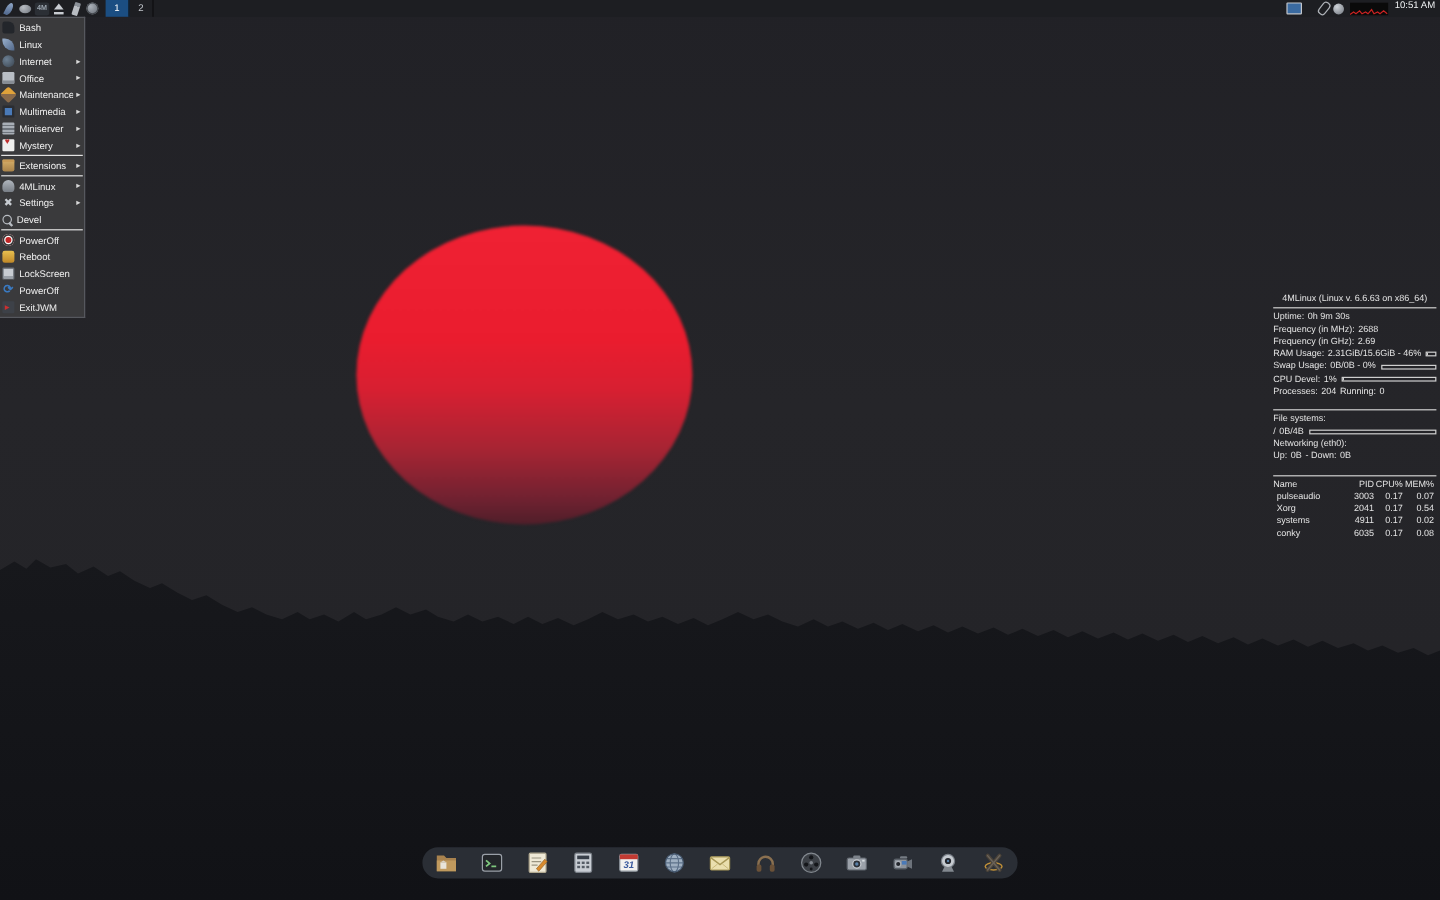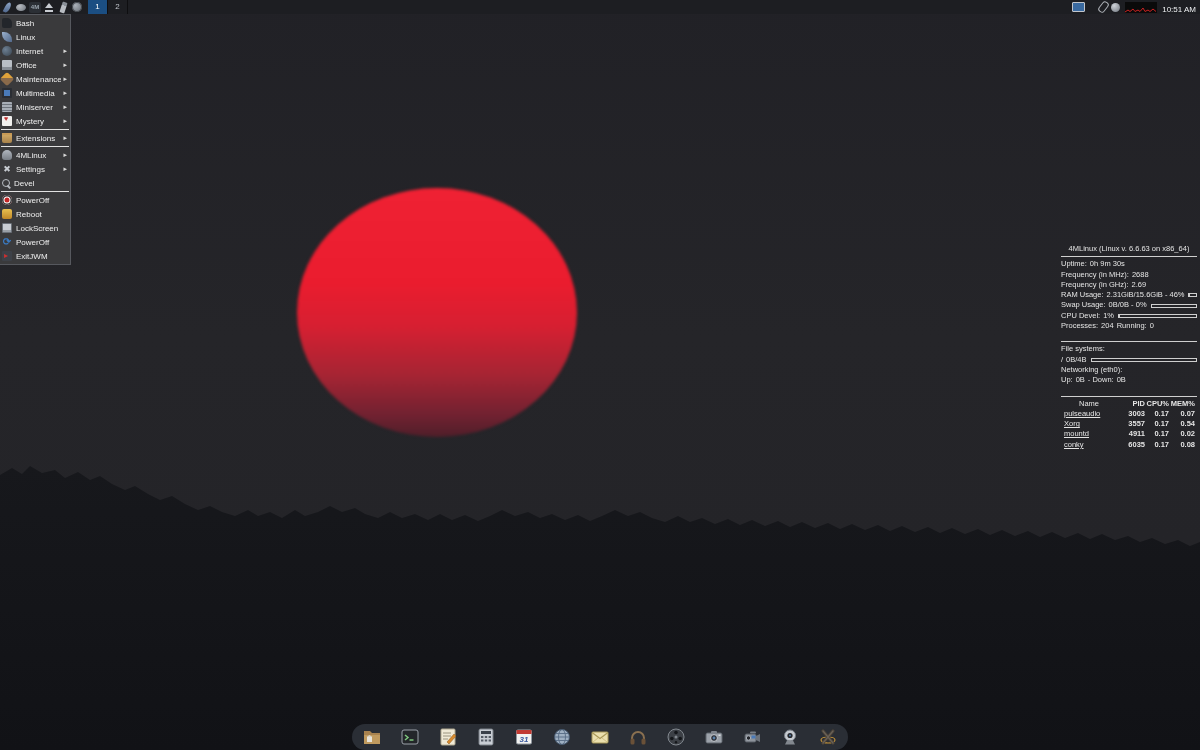--- a/index.html
+++ b/index.html
@@ -29,21 +29,21 @@
   .pi-4m { width:12px; height:11px; background:#2b2f35; border-radius:2px; color:#9aa4ae; font-size:6px; line-height:11px; text-align:center; font-weight:bold; }
   .pi-eject { width:10px; height:10px; position:relative; }
   .pi-eject::before { content:""; position:absolute; left:1px; top:1px; border-left:4px solid transparent; border-right:4px solid transparent; border-bottom:5px solid #c8ccd2; }
   .pi-eject::after { content:""; position:absolute; left:1px; top:8px; width:8px; height:2px; background:#c8ccd2; }
   .pi-spray { width:5px; height:11px; background:linear-gradient(#8a9098 0 30%,#b8bcc2 30% 100%); border-radius:1px; transform:rotate(18deg); }
   .pi-globe { width:10px; height:10px; border-radius:50%; background:radial-gradient(circle at 35% 35%,#aab0b8,#5e646c); box-shadow:inset 0 0 0 1px #44484e; }
   
   .pager { display:flex; height:14px; margin-left:4px; }
   .ws { width:20px; height:14px; font-size:8px; line-height:14px; text-align:center; color:#c0c4ca; border-right:1px solid #0e0e10; cursor:default; }
   .ws.active { background:#1b4e82; color:#fff; }
-  .tray { margin-left:auto; display:flex; align-items:flex-end; height:14px; }
+  .tray { margin-left:auto; display:flex; align-items:flex-start; height:14px; }
   .ti { position:relative; display:flex; align-items:center; justify-content:center; height:14px; }
   .ti-net { width:14px; margin-right:12px; }
   .ti-net::before { content:""; width:11px; height:8px; background:#3a6aa0; border:1.5px solid #c2c6cc; border-radius:1px; }
   .ti-clip { width:12px; }
   .ti-clip::before { content:""; width:5px; height:10px; border:1.5px solid #aeb2b8; border-radius:3px; transform:rotate(38deg); }
   .ti-vol { width:13px; }
   .ti-vol::before { content:""; width:9px; height:9px; border-radius:50%; background:radial-gradient(circle at 35% 30%,#cfd3d9,#6e747c); }
   .ti-cpu { width:32px; margin:0 3px; }
   .clock { color:#eef0f2; font-size:8px; padding:0 4px 0 2px; white-space:nowrap; }
   
@@ -81,26 +81,26 @@
   .conky { position:absolute; right:3px; top:244px; width:136px; color:#e4e4e4; font-size:7.5px; line-height:10.3px; z-index:20; }
   .conky .title { text-align:center; white-space:nowrap; }
   .chr { border:none; border-top:1px solid #cfcfcf; margin:2px 0 2px 0; }
   .cline { display:flex; align-items:center; white-space:nowrap; }
   .cline .cl { margin-right:3px; }
   .cbar { flex:1 1 auto; height:4px; border:1px solid #cfcfcf; margin-left:4px; min-width:6px; }
   .cfill { display:block; height:100%; background:#cfcfcf; width:0; }
   .cgap { height:8px; }
   .ptable { display:grid; grid-template-columns:56px 28px 24px 26px; }
   .ptable span { white-space:nowrap; }
-  .ptable .num { text-align:right;font-weight:bold; }
-  .ptable .pname { padding-left:3px;text-decoration:underline; }
-  .ptable .hname { padding-left:0;text-align:center; }
+  .ptable .num { text-align:right; }
+  .ptable .pname { padding-left:3px; }
+  .ptable .hname { padding-left:0; }
   
   .dock {
-    position:absolute; left:50%; transform:translateX(-50%); bottom:0; height:26px;
+    position:absolute; left:50%; transform:translateX(-50%); bottom:18px; height:26px;
     background:rgba(45,49,56,0.92); border-radius:13px; display:flex; align-items:center;
     padding:0 10px; gap:18px; z-index:30;font-style:italic;
   }
   .dock-item { width:20px; height:20px; display:flex; align-items:center; justify-content:center; cursor:default; }
   .dock-item svg { width:20px; height:20px; display:block; }
 </style>
 </head>
 <body>
 
 <div class="screen">
@@ -299,25 +299,25 @@
       <span class="num">PID</span>
       <span class="num">CPU%</span>
       <span class="num">MEM%</span>
 
       <span class="pname">pulseaudio</span>
       <span class="num">3003</span>
       <span class="num">0.17</span>
       <span class="num">0.07</span>
 
       <span class="pname">Xorg</span>
-      <span class="num">3557</span>
+      <span class="num">2041</span>
       <span class="num">0.17</span>
       <span class="num">0.54</span>
 
-      <span class="pname">mountd</span>
+      <span class="pname">systems</span>
       <span class="num">4911</span>
       <span class="num">0.17</span>
       <span class="num">0.02</span>
 
       <span class="pname">conky</span>
       <span class="num">6035</span>
       <span class="num">0.17</span>
       <span class="num">0.08</span>
     </div>
   </div>

